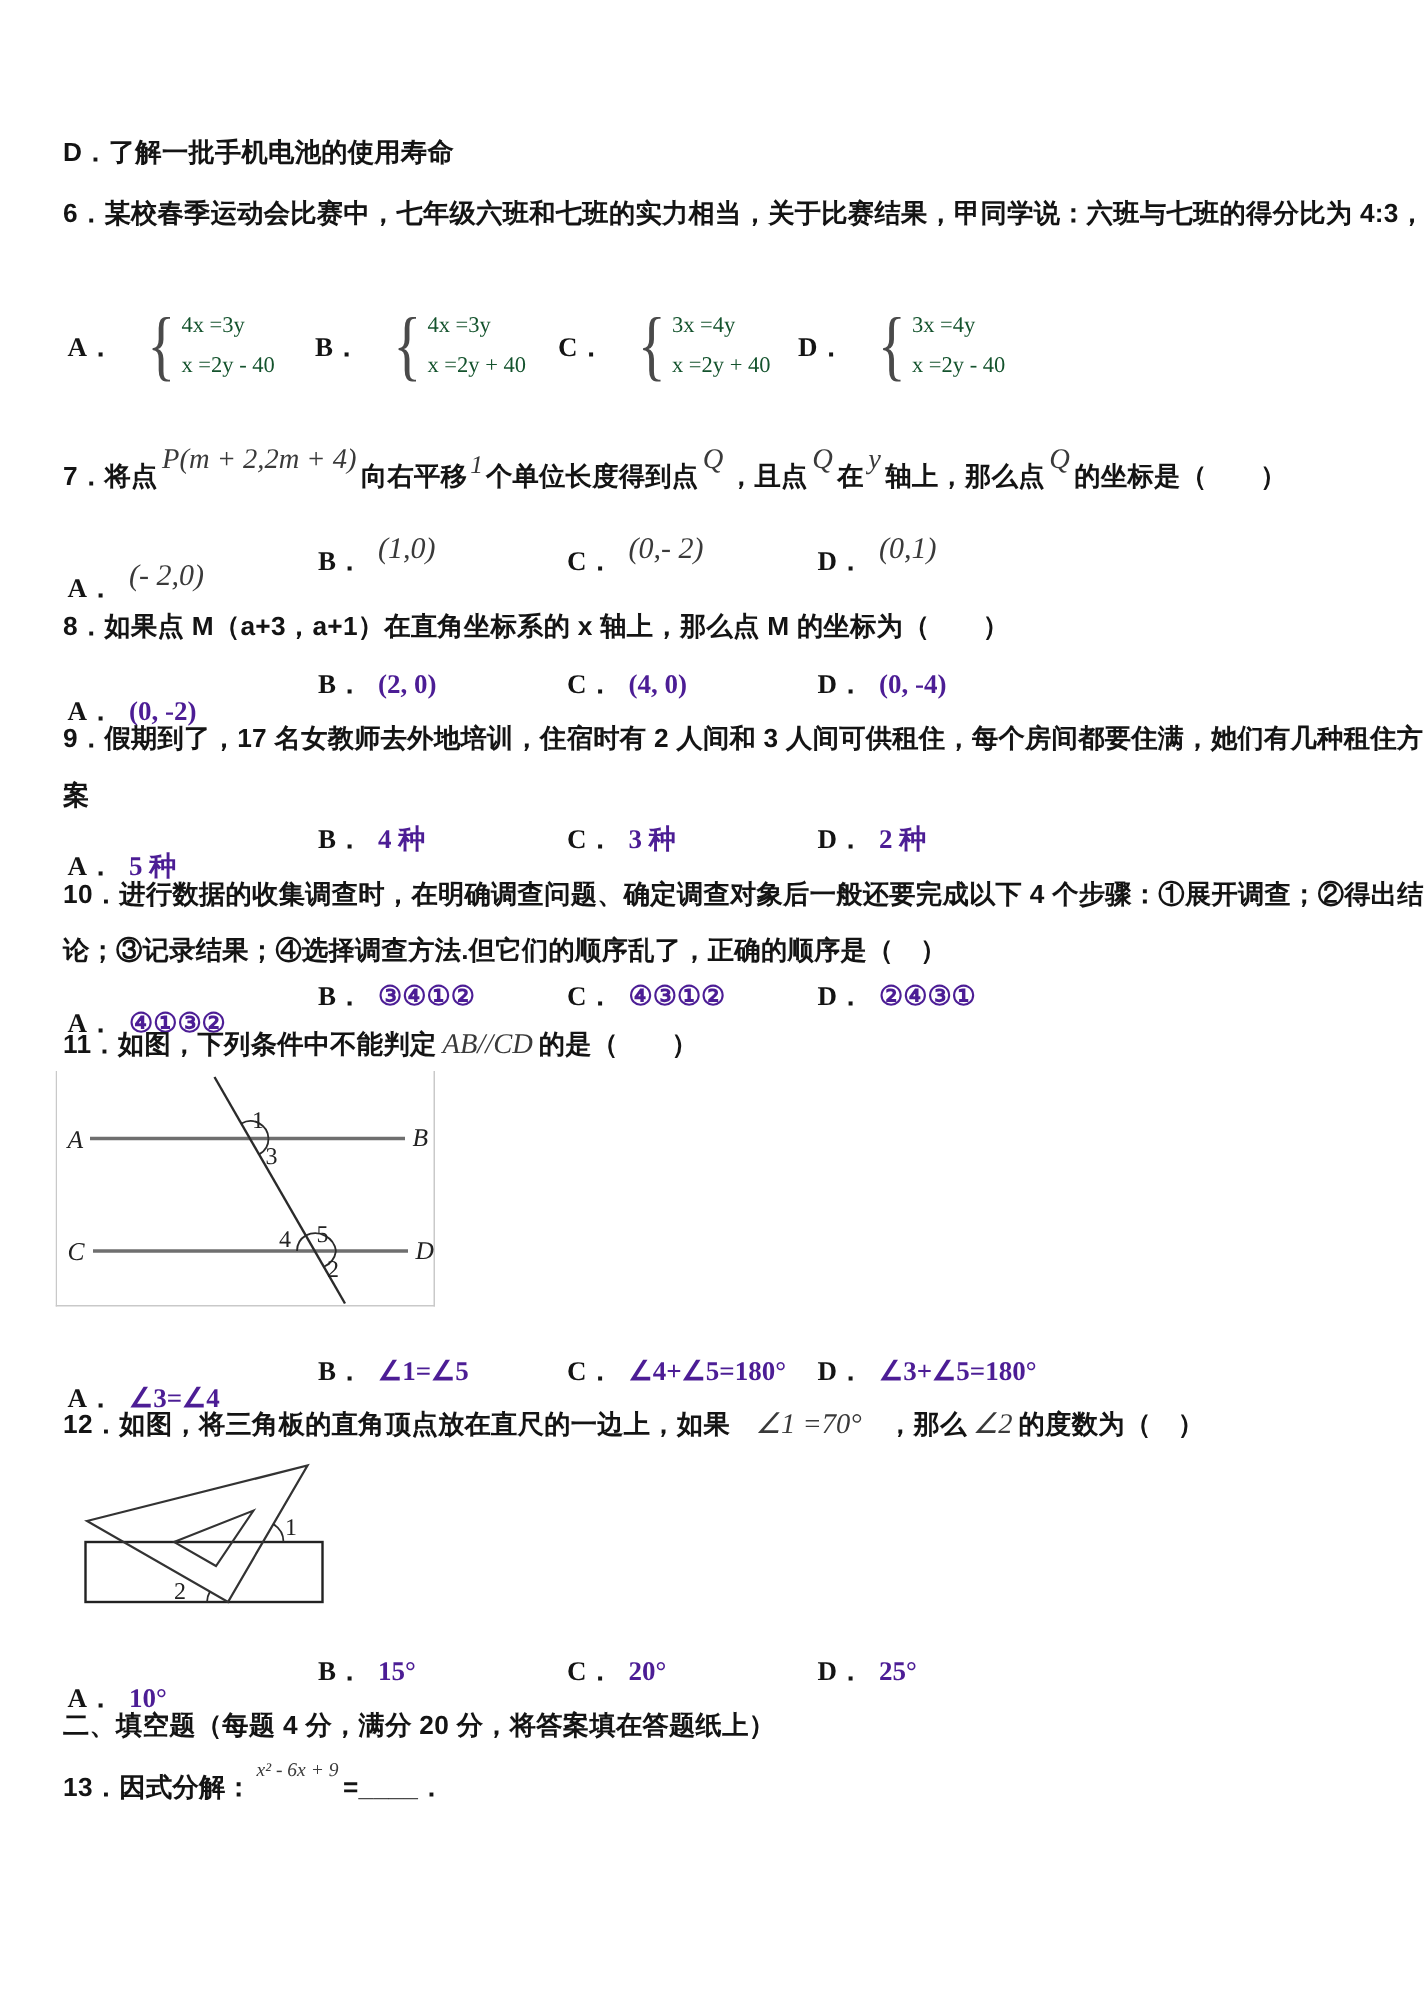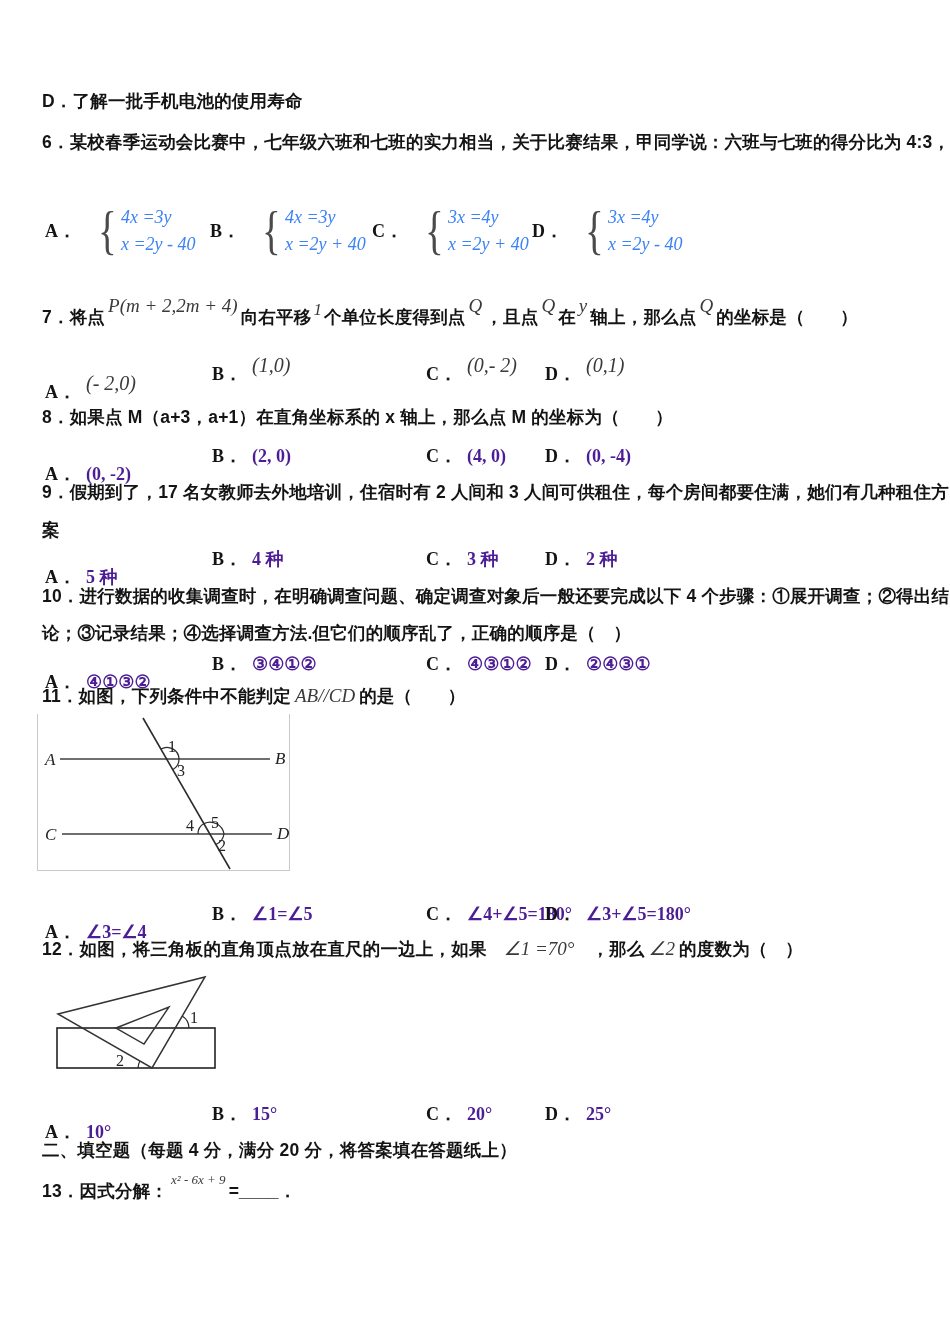--- a/index.html
+++ b/index.html
@@ -5,34 +5,34 @@
   html,body{margin:0;padding:0;background:#ffffff;}
   .page{position:relative;width:950px;height:1344px;background:#ffffff;overflow:hidden;
         font-family:"Liberation Serif",serif;}
   .line{position:absolute;white-space:nowrap;line-height:22px;}
   .cn{font-family:"Liberation Sans",sans-serif;font-weight:600;font-size:17.5px;color:#141414;letter-spacing:0.2px;}
   .mathi{font-family:"Liberation Serif",serif;font-style:italic;font-weight:400;font-size:19px;color:#3a3a3a;}
   .raised{display:inline-block;transform:translateY(-11px);margin:0 3px;}
   .raised-sm{display:inline-block;transform:translateY(-8px);margin:0 2px;font-size:17px;}
   .optrow{position:absolute;left:45px;height:30px;white-space:nowrap;}
   .opt{position:absolute;top:0;white-space:nowrap;}
-  .opt.pa{left:0;margin-top:18px;} .opt.pb{left:167px;} .opt.pc{left:333px;margin-left:48px;} .opt.pd{left:500px;text-align:center;}
+  .opt.pa{left:0;margin-top:18px;} .opt.pb{left:167px;} .opt.pc{left:333px;} .opt.pd{left:500px;text-align:center;}
   .opt-letter{font-family:"Liberation Serif",serif;font-weight:700;font-size:18px;color:#141414;margin-right:10px;}
   .optv{font-family:"Liberation Serif",serif;font-weight:700;font-size:18px;color:#4c1d95;}
   .optv-math{display:inline-block;transform:translateY(-8px);font-family:"Liberation Serif",serif;
              font-style:italic;font-size:20px;color:#3a3a3a;}
   
   .eqrow{position:absolute;left:45px;top:203px;height:62px;}
   .eqopt{position:absolute;top:0;display:flex;align-items:center;}
   .eqopt.pa{left:0;} .eqopt.pb{left:165px;} .eqopt.pc{left:327px;} .eqopt.pd{left:487px;}
   .brace{font-family:"Liberation Serif",serif;font-weight:400;font-size:52px;color:#4a4a4a;
          margin:0 1px 0 9px;line-height:56px;transform:scaleX(.75);}
   .eqlines{display:flex;flex-direction:column;}
-  .eq{font-family:"Liberation Serif",serif;font-style:italic;font-size:18px;line-height:27px;
-      color:#3b82f6;white-space:nowrap;}
+  .eq{font-family:"Liberation Serif",serif;font-size:15px;line-height:27px;
+      color:#14532d;white-space:nowrap;}
   .fig{position:absolute;}
   .fig text{font-family:"Liberation Serif",serif;}
 </style>
 </head>
 <body>
 
 <div class="page">
 
   <div class="line cn" style="top:90px;left:42px">D．了解一批手机电池的使用寿命</div>
 

